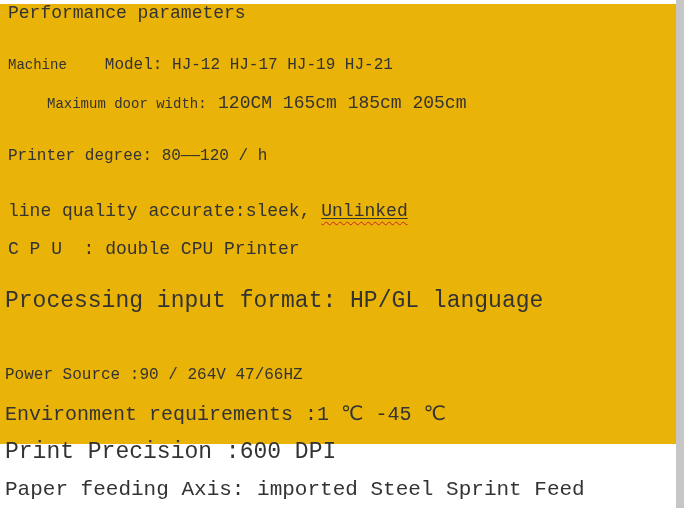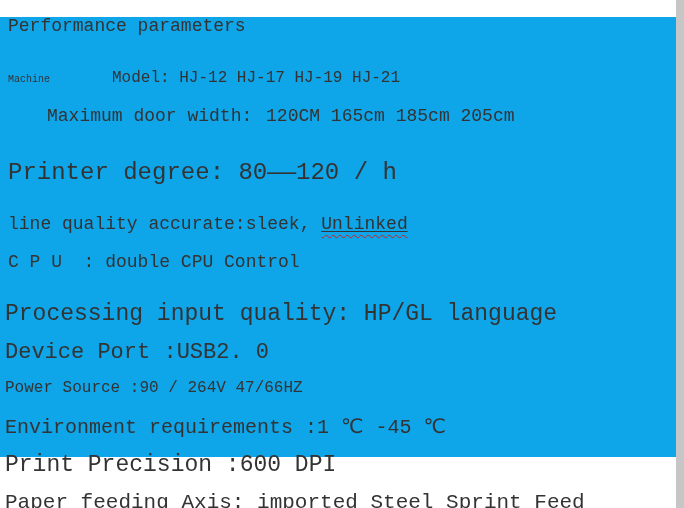--- a/index.html
+++ b/index.html
@@ -10,41 +10,41 @@
     width: 684px;
     height: 508px;
     background: #ffffff;
     overflow: hidden;
     position: relative;
     font-family: "Liberation Mono", "DejaVu Sans Mono", "DejaVu Sans", monospace;
     color: #333333;
   }
   .doc-canvas {
     position: absolute;
-    left: 0; top: 17px;
+    left: 0; top: 4px;
     width: 676px;
     height: 440px;
-    background: #0ea5e9;
+    background: #eab308;
   }
   .doc-canvas p {
     position: absolute;
     margin: 0;
     white-space: pre;
     line-height: 1;
     color: #333333;
   }
   
   .l-heading   { left: 8px; top: 0px;   font-size: 18px; }
   .l-machine   { left: 8px; top: 53px;  font-size: 16px; }
-  .l-machine .lbl { font-size: 10px; margin-top: 40px; }
-  .l-machine .val { margin-left: 62px; }
+  .l-machine .lbl { font-size: 14px; margin-top: 40px; }
+  .l-machine .val { margin-left: 38px; }
   .l-door      { left: 5px; top: 90px;  font-size: 18px; }
-  .l-door .lbl { font-size: 18px; padding-left: 42px; }
+  .l-door .lbl { font-size: 14px; padding-left: 42px; }
   .l-door .val { margin-left: 3px; margin-top: 19px; }
-  .l-degree    { left: 8px; top: 144px; font-size: 24px; }
+  .l-degree    { left: 8px; top: 144px; font-size: 16px; }
   .l-quality   { left: 8px; top: 198px; font-size: 18px; }
   .l-cpu       { left: 8px; top: 236px; font-size: 18px; }
   
   .l-spec0 { left: 5px; top: 286px; font-size: 23px; }
   .l-spec1 { left: 5px; top: 325px; font-size: 22px; }
   .l-spec2 { left: 5px; top: 363px; font-size: 16px; }
   .l-spec3 { left: 5px; top: 401px; font-size: 20px; }
   .l-spec4 { left: 5px; top: 437px; font-size: 23px; }
   .l-spec5 { left: 5px; top: 475px; font-size: 21px; }
   
@@ -76,24 +76,23 @@
   <p class="l-heading">Performance parameters</p>
 
   <p class="l-machine"><span class="lbl">Machine</span><span class="val">Model: HJ-12 HJ-17 HJ-19 HJ-21</span></p>
 
   <p class="l-door"><span class="lbl">Maximum door width: </span><span class="val">120CM 165cm 185cm 205cm</span></p>
 
   <p class="l-degree">Printer degree: 80——120 / h</p>
 
   <p class="l-quality"><span>line quality accurate:sleek, </span><span class="spell-wavy"><span class="spell-solid">Unlinked</span></span></p>
 
-  <p class="l-cpu">C P U  : double CPU Control</p>
+  <p class="l-cpu">C P U  : double CPU Printer</p>
 
-  <p class="l-spec0">Processing input quality: HP/GL language</p>
-  <p class="l-spec1">Device Port :USB2. 0</p>
+  <p class="l-spec0">Processing input format: HP/GL language</p>
   <p class="l-spec2">Power Source :90 / 264V 47/66HZ</p>
   <p class="l-spec3">Environment requirements :1 ℃ -45 ℃</p>
   <p class="l-spec4">Print Precision :600 DPI</p>
   <p class="l-spec5">Paper feeding Axis: imported Steel Sprint Feed</p>
 
 </div>
 
 <div class="scrollbar-track"></div>
 
 </body></html>

